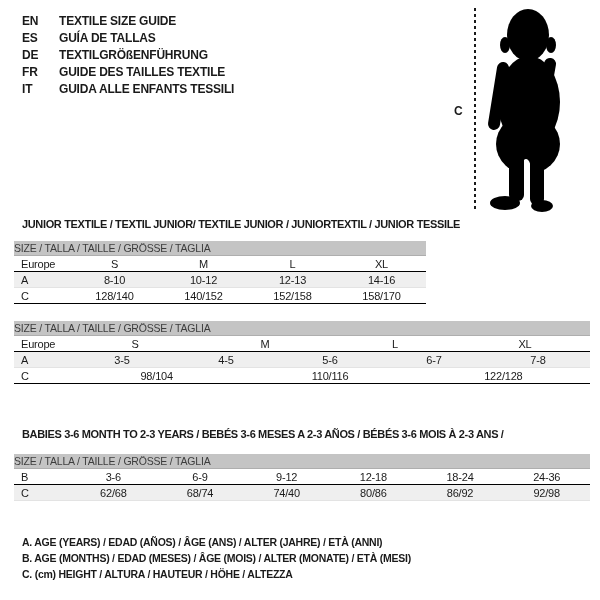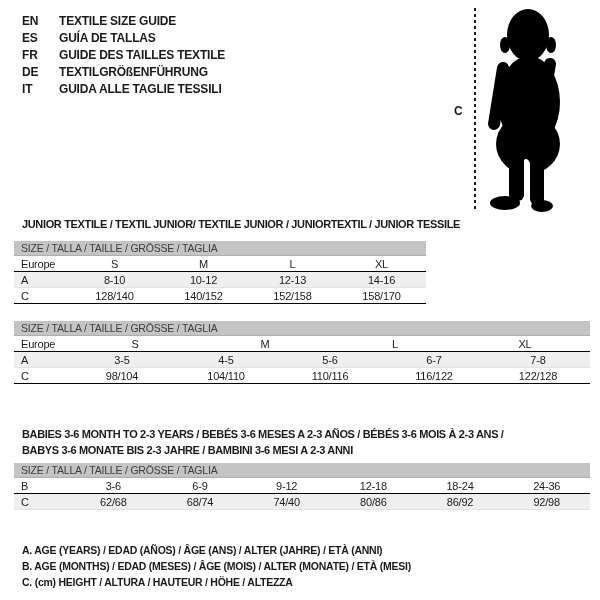--- a/index.html
+++ b/index.html
@@ -23,64 +23,64 @@
 
   
   .size-table { position:absolute; left:14px; }
   .t1 { top:216px; width:412px; }
   .t2 { top:321px; width:576px; }
   .t3 { top:426px; width:576px; }
   .table-title {
     margin-left:8px; font-size:11px; font-weight:bold; letter-spacing:-0.35px;
     line-height:16px; white-space:nowrap; margin-bottom:9px;
   }
-  .t3 .table-title { margin-bottom:5px; }
+  .t3 .table-title { margin-bottom:12px; }
   .title-sub { font-size:8px; vertical-align:sub; }
   .size-banner {
     height:15px; line-height:15px; background:#c4c4c4; color:#3d3d3d;
-    font-size:10.5px; padding-left:7px; box-sizing:border-box;
+    font-size:10.5px; box-sizing:border-box;
     border-bottom:1px solid #aeaeae; letter-spacing:-0.2px;
   }
   .trow {
     display:flex; height:16px; line-height:16px; font-size:11px;
     box-sizing:border-box; border-bottom:1px solid #000000; letter-spacing:-0.2px;
   }
   .tbody .trow:nth-child(even) { background:#efefef; border-bottom:1px solid #e3e3e3; }
   .row-label { width:56px; padding-left:7px; box-sizing:border-box; }
   .cell { flex:1; text-align:center; }
 
   
-  .notes { position:absolute; left:22px; top:534px;margin-top:8px; }
+  .notes { position:absolute; left:22px; top:534px; }
   .note-line { height:16px; line-height:16px; font-size:10.5px; font-weight:bold; letter-spacing:-0.25px; white-space:nowrap; }
 </style>
 </head>
 <body>
 
 <div class="page">
 
   <div class="legend">
     <div class="legend-row">
       <span class="legend-code">EN</span>
       <span class="legend-label">TEXTILE SIZE GUIDE</span>
     </div>
     <div class="legend-row">
       <span class="legend-code">ES</span>
       <span class="legend-label">GUÍA DE TALLAS</span>
     </div>
     <div class="legend-row">
+      <span class="legend-code">DE</span>
+      <span class="legend-label">TEXTILGRÖßENFÜHRUNG</span>
+    </div>
+    <div class="legend-row">
       <span class="legend-code">FR</span>
       <span class="legend-label">GUIDE DES TAILLES TEXTILE</span>
     </div>
     <div class="legend-row">
-      <span class="legend-code">DE</span>
-      <span class="legend-label">TEXTILGRÖßENFÜHRUNG</span>
-    </div>
-    <div class="legend-row">
       <span class="legend-code">IT</span>
-      <span class="legend-label">GUIDA ALLE TAGLIE TESSILI</span>
+      <span class="legend-label">GUIDA ALLE ENFANTS TESSILI</span>
     </div>
   </div>
 
   <div class="height-line"></div>
   <div class="height-marker">C</div>
   <svg class="toddler" width="105" height="208" viewBox="0 0 105 208" aria-hidden="true">
     <g fill="#000000">
       <line x1="16" y1="64" x2="7" y2="120" stroke="#000" stroke-width="12" stroke-linecap="round"></line>
       <line x1="63" y1="60" x2="57" y2="94" stroke="#000" stroke-width="12" stroke-linecap="round"></line>
       <ellipse cx="42" cy="98" rx="31" ry="46"></ellipse>
@@ -138,32 +138,29 @@
         <span class="row-label">A</span>
         <span class="cell">3-5</span>
         <span class="cell">4-5</span>
         <span class="cell">5-6</span>
         <span class="cell">6-7</span>
         <span class="cell">7-8</span>
       </div>
       <div class="trow">
         <span class="row-label">C</span>
         <span class="cell">98/104</span>
-        <span class="cell">104/110</span>
         <span class="cell">110/116</span>
-        <span class="cell">116/122</span>
         <span class="cell">122/128</span>
       </div>
     </div>
   </section>
 
   <section class="size-table t3">
     <div class="table-title">
       <div>BABIES 3-6 MONTH TO 2-3 YEARS / BEBÉS 3-6 MESES A 2-3 AÑOS / BÉBÉS 3-6 MOIS À 2-3 ANS /</div>
-      <div>BABYS 3-6 MONATE BIS 2-3 JAHRE / BAMBINI 3-6 MESI A 2-3 ANNI</div>
     </div>
     <div class="size-banner">SIZE / TALLA / TAILLE / GRÖSSE / TAGLIA</div>
     <div class="tbody">
       <div class="trow">
         <span class="row-label">B</span>
         <span class="cell">3-6</span>
         <span class="cell">6-9</span>
         <span class="cell">9-12</span>
         <span class="cell">12-18</span>
         <span class="cell">18-24</span>

